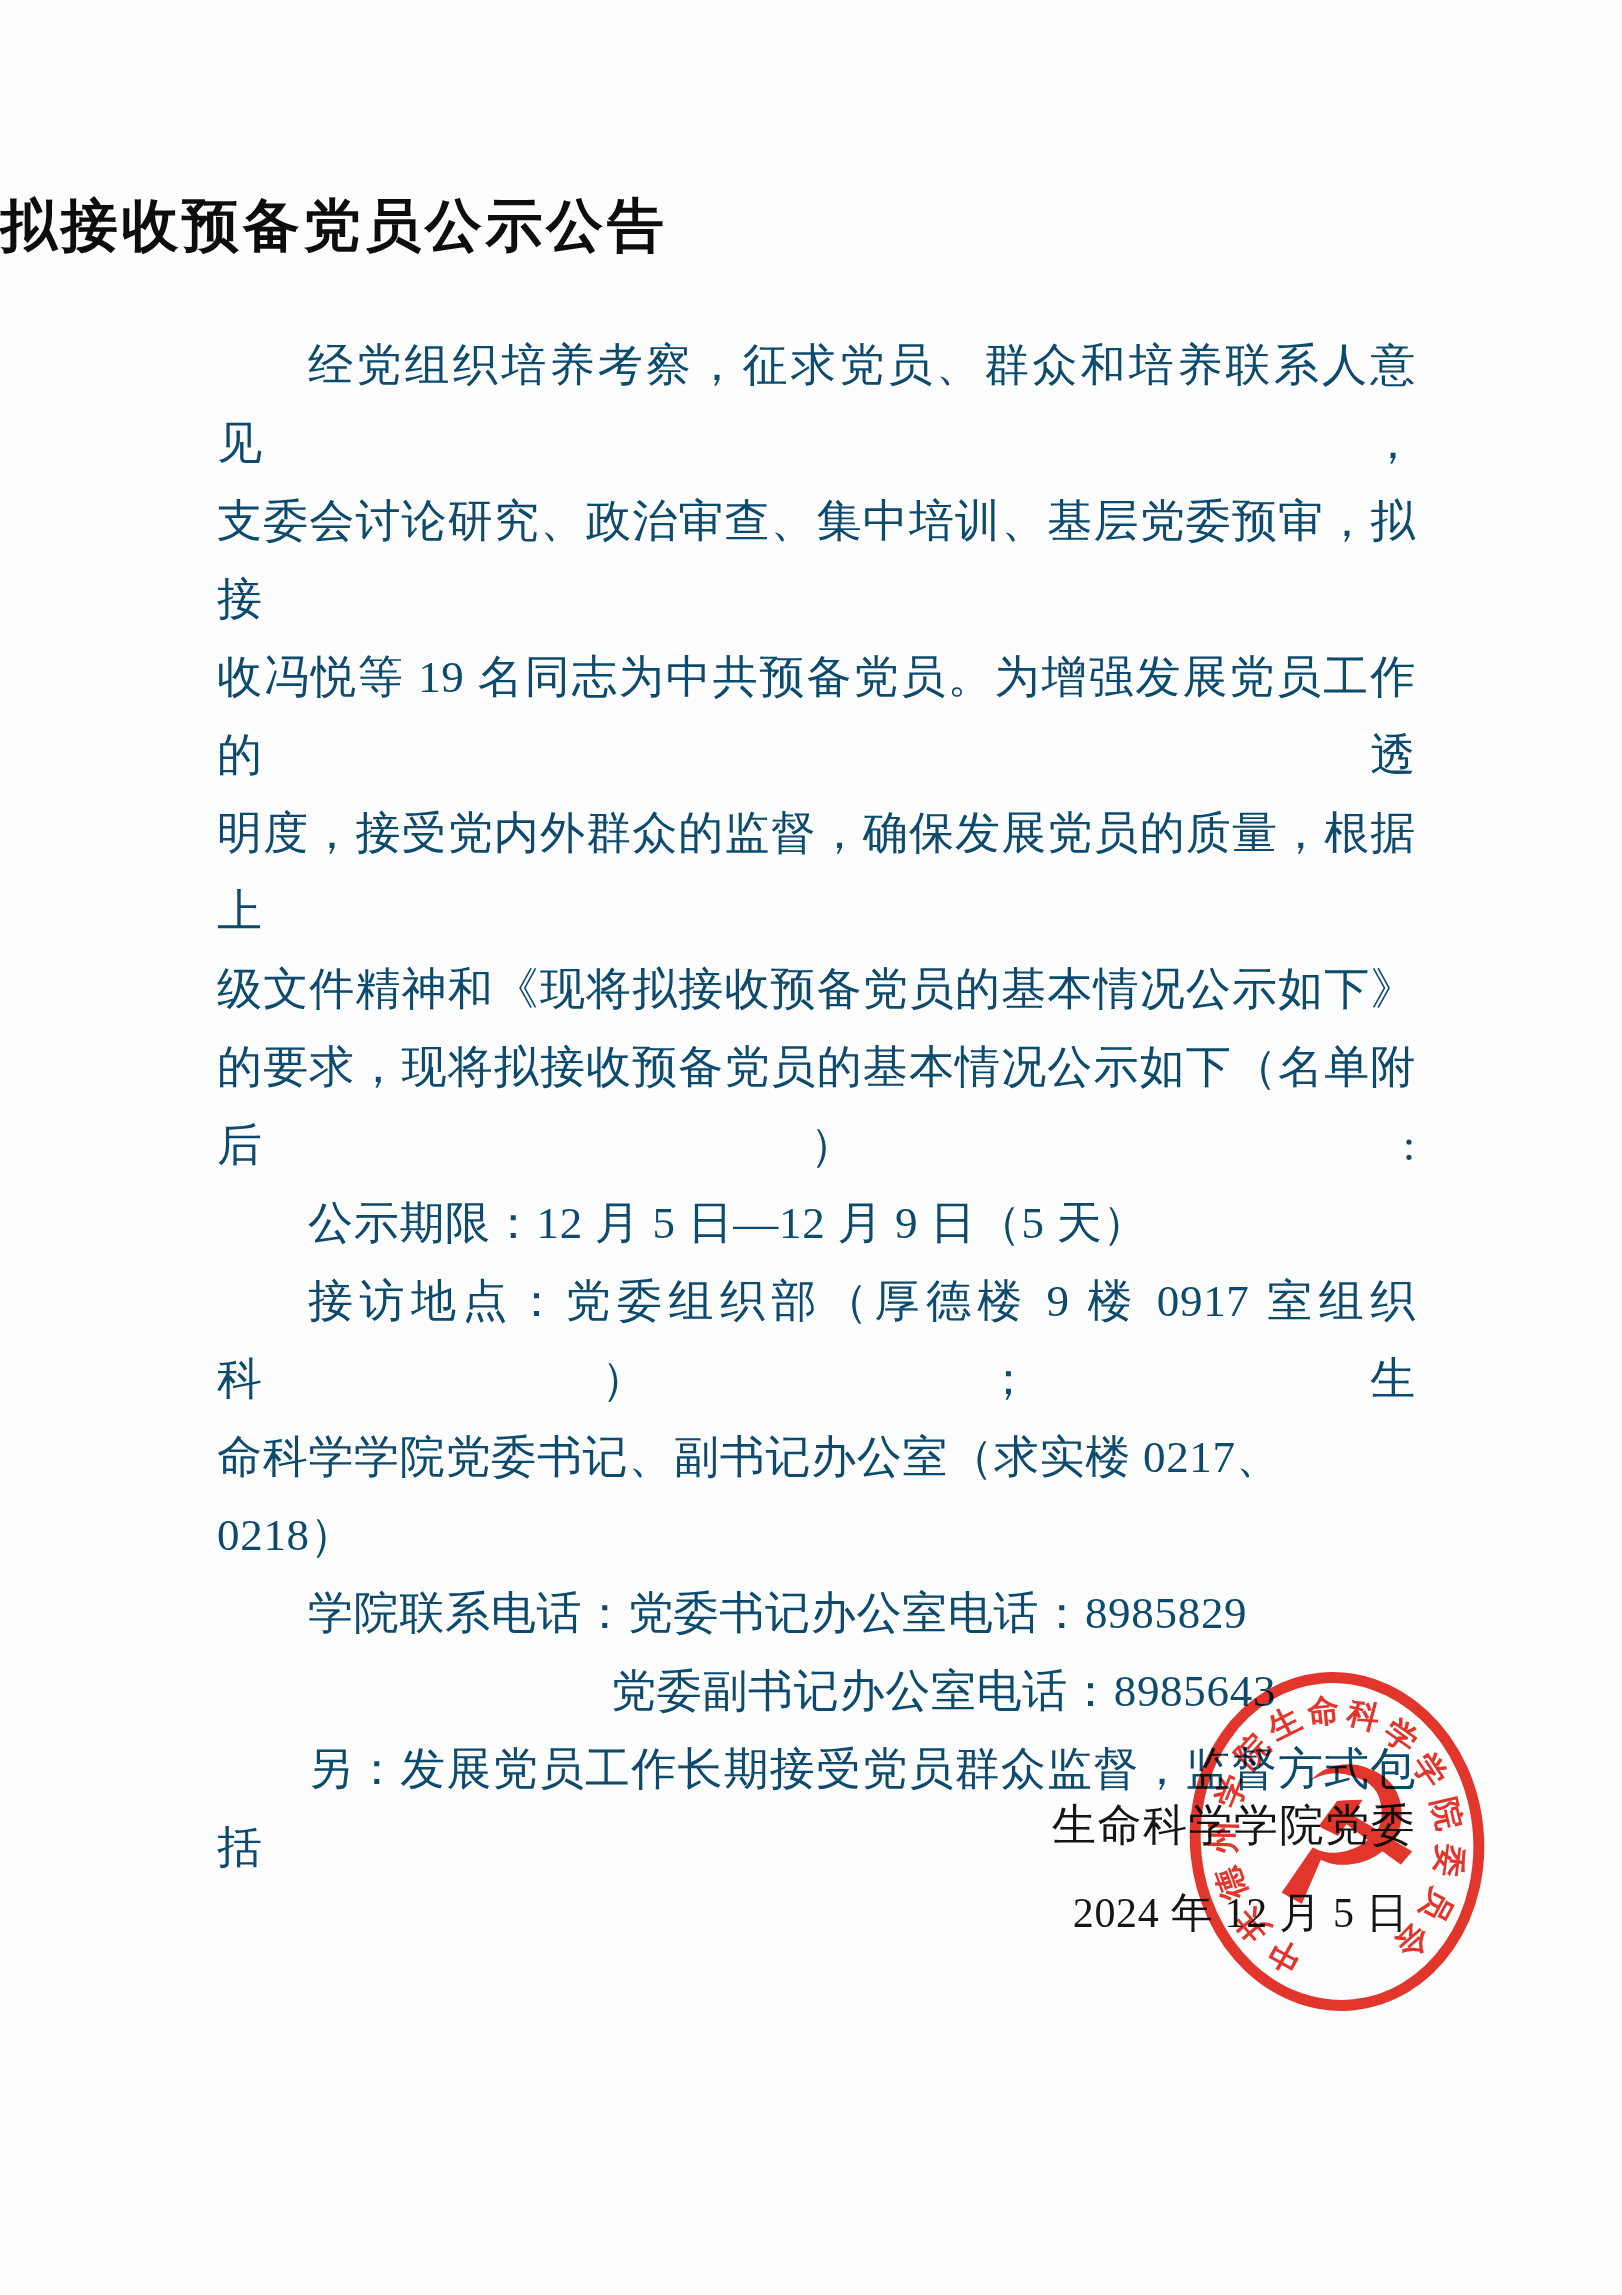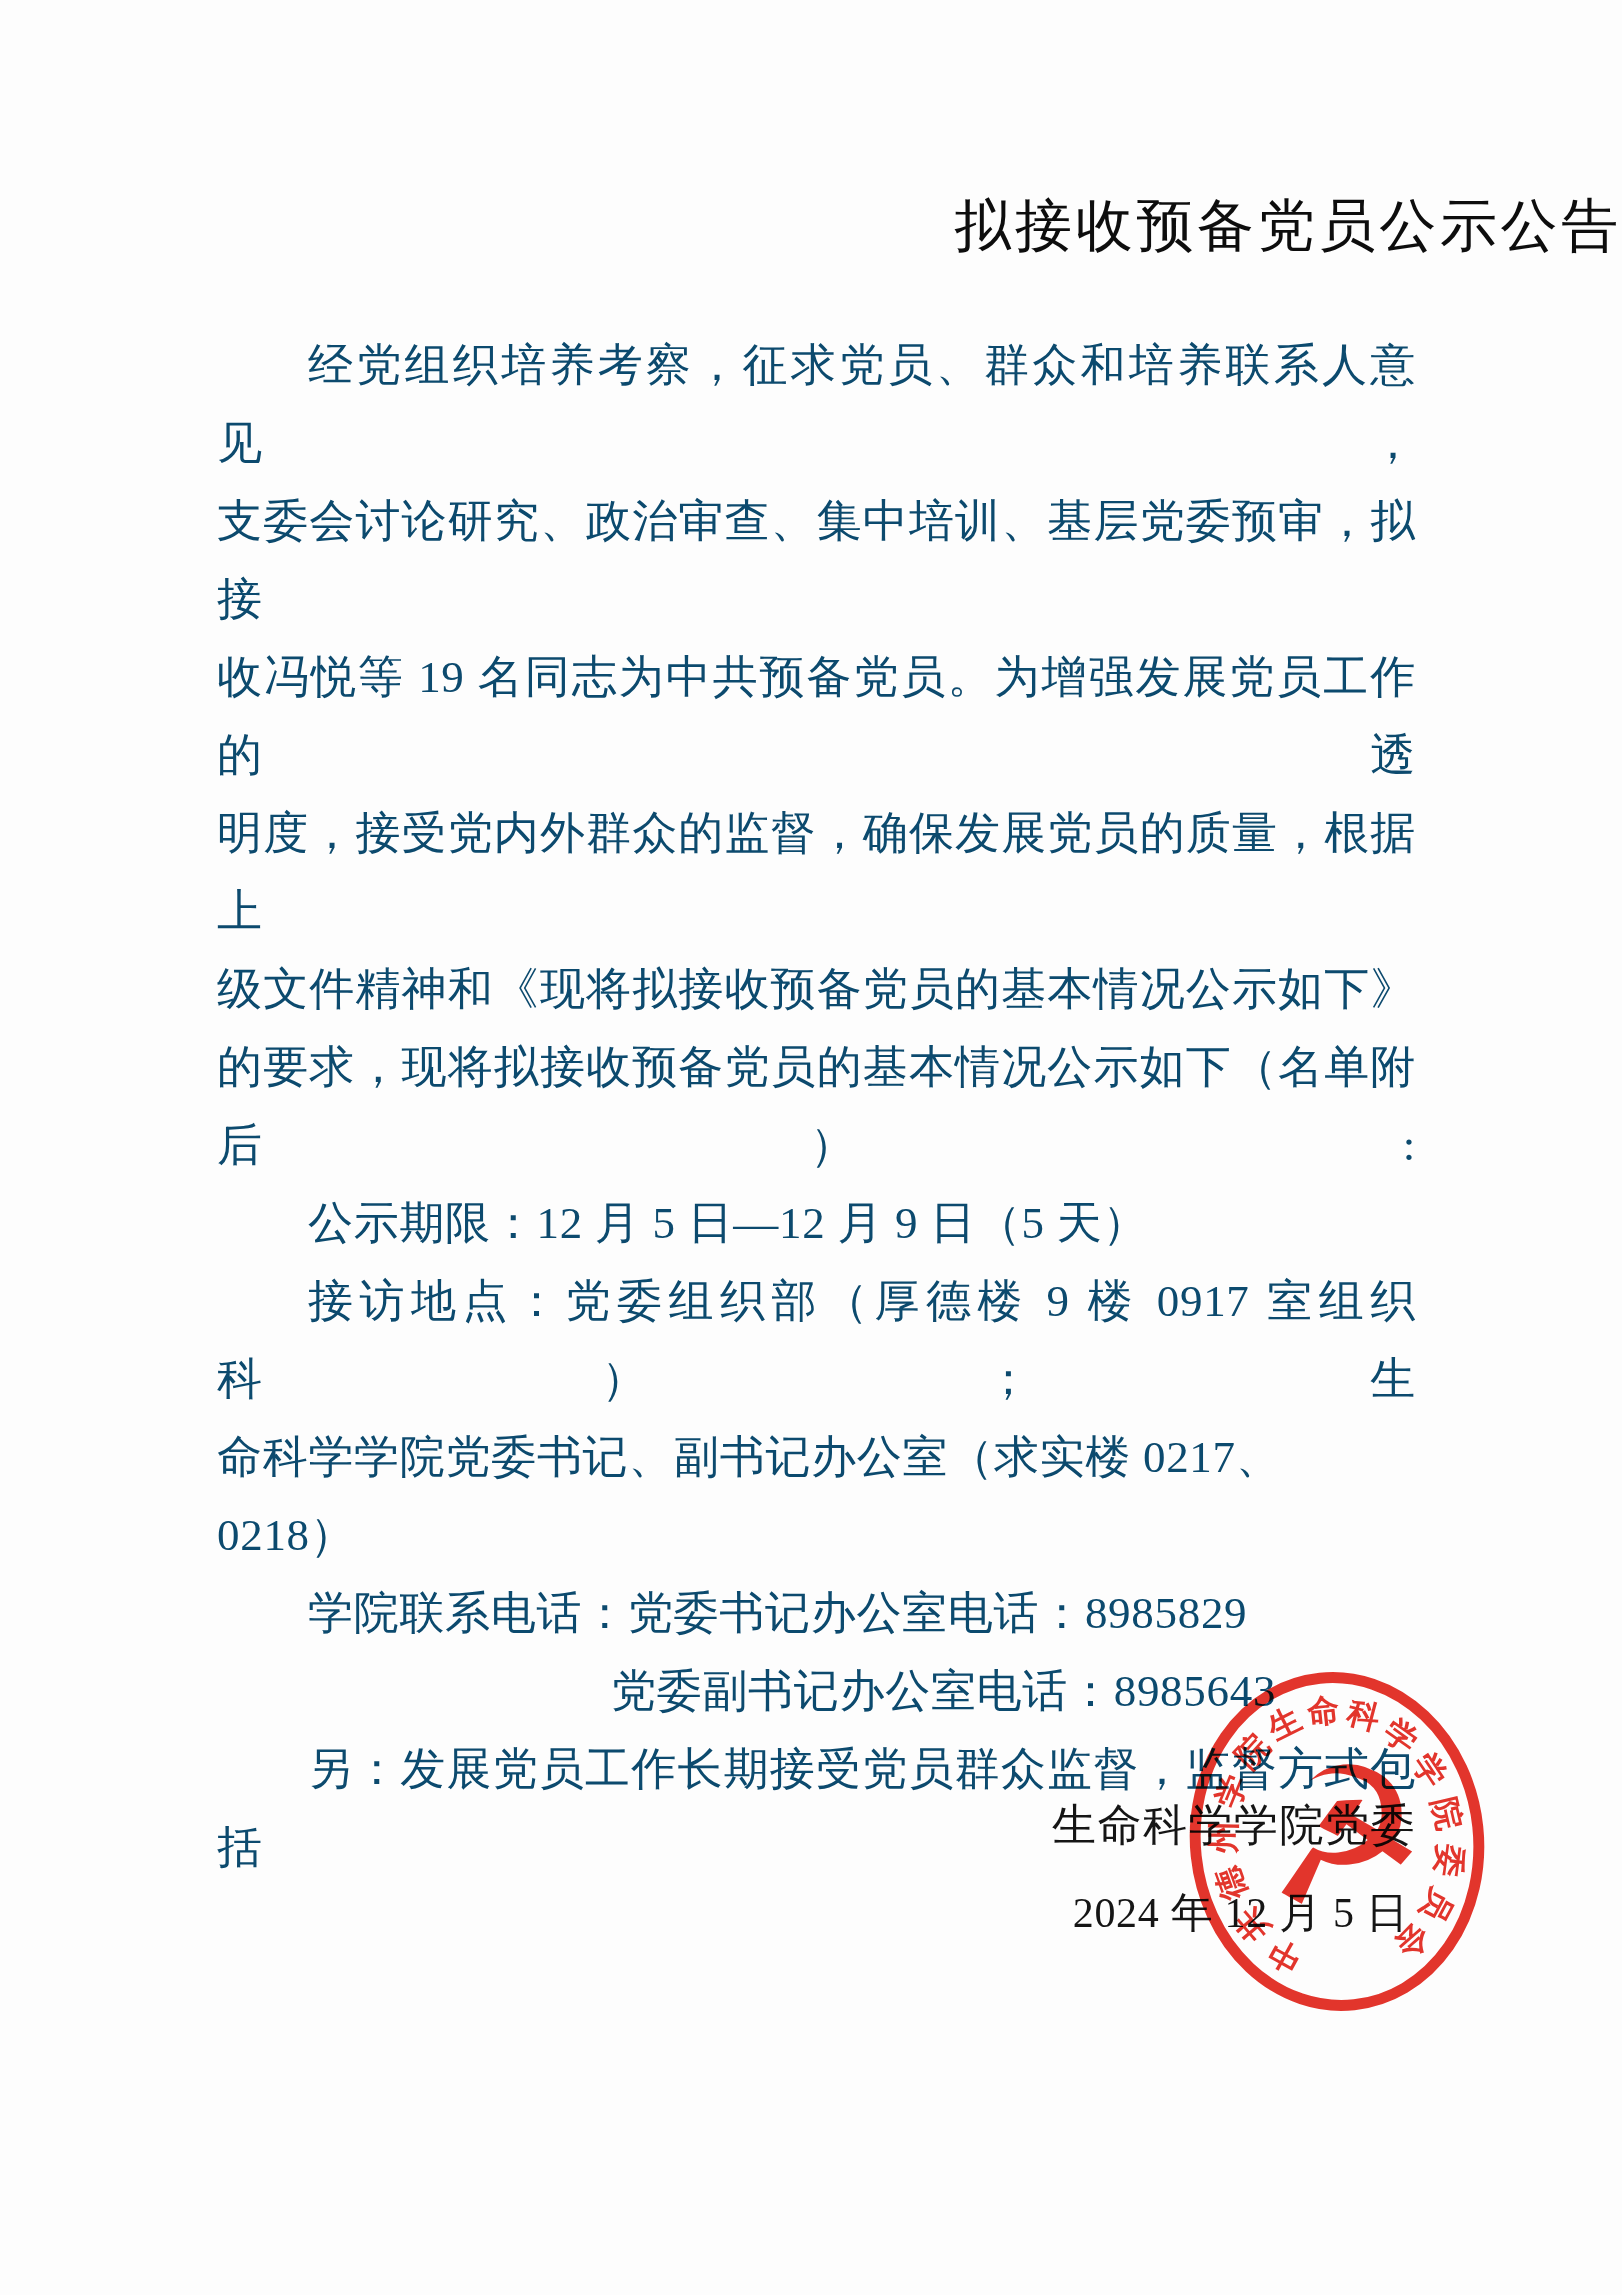--- a/index.html
+++ b/index.html
@@ -8,23 +8,23 @@
     width:1622px; height:2295px;
     margin:0 auto;
     background:#fdfdfd;
     font-family:"Liberation Serif","DejaVu Serif",serif;
     color:#151515;
     overflow:hidden;
   }
   .doc-title {
     position:absolute;
     top:188px; left:0; width:100%;
-    text-align:right;
+    text-align:left;
     font-size:57px;
-    font-weight:normal;
+    font-weight:bold;
     letter-spacing:3.7px;
     color:#0d0d0d;
   }
   .body-text {
     position:absolute;
     top:326px; left:217px; width:1199px;
   }
   .line {
     font-size:45px;
     line-height:78px;

